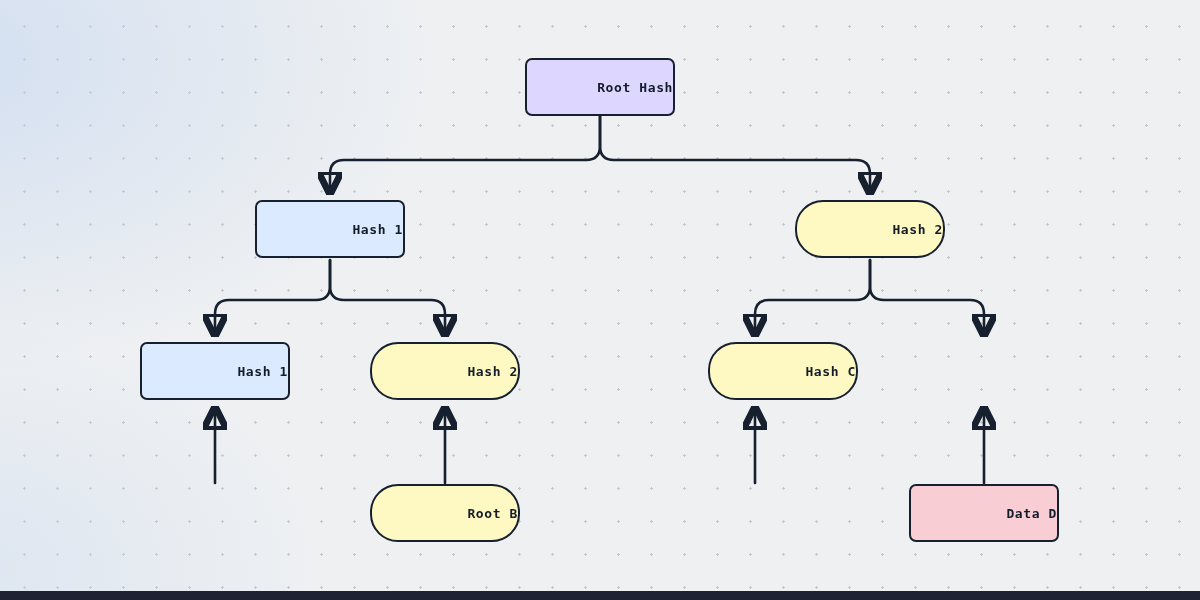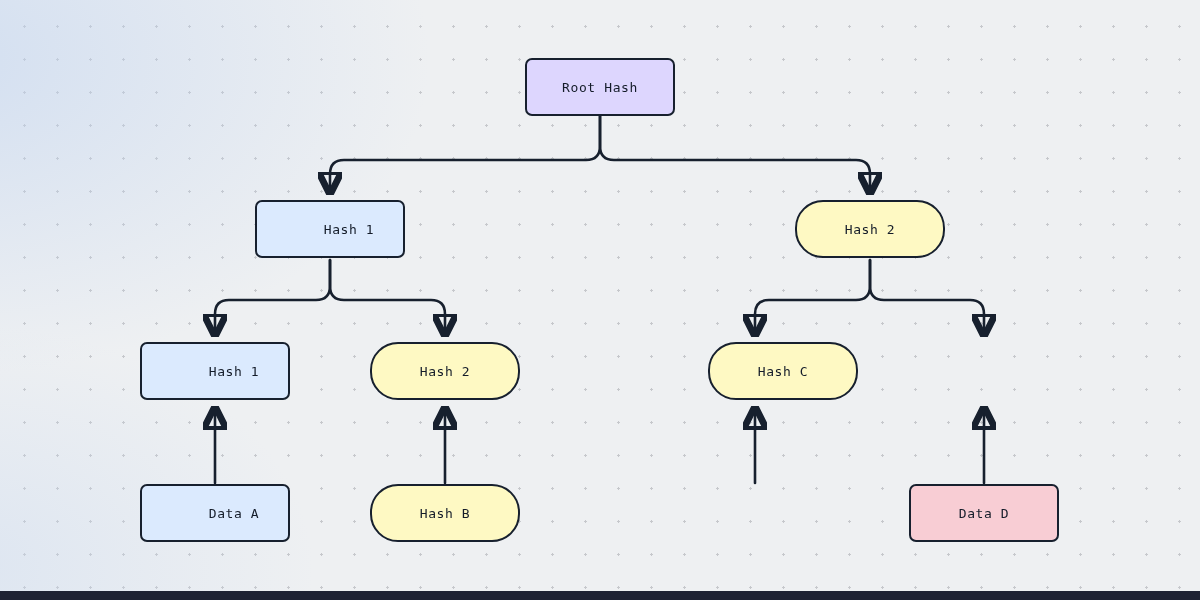--- a/index.html
+++ b/index.html
@@ -30,23 +30,23 @@
     background-size:auto,auto,33px 33px;
     background-position:0 0,0 0,8px 10px;
   }
   .edges{position:absolute;top:0;left:0;width:1200px;height:600px;pointer-events:none;}
   .edges path{fill:none;stroke:var(--arrow);stroke-width:2.6;stroke-linecap:round;}
   .node{
     position:absolute;
     width:150px;height:58px;
     border:2.4px solid var(--node-border);
     border-radius:7px;
-    display:flex;align-items:center;justify-content:center;
+    display:flex;align-items:center;justify-content:flex-end;
     font-size:13px;
-    font-weight:400;
+    font-weight:700;
     letter-spacing:0.6px;
     color:#141c29;
     cursor:pointer;
   }
   .fill-purple{background:var(--root-fill);}
   .fill-blue{background:var(--blue-fill);padding-left:38px;}
   .fill-yellow{background:var(--yellow-fill);border-radius:28px;}
   .fill-pink{background:var(--pink-fill);}
   .bottom-bar{
     position:absolute;left:0;bottom:0;width:1200px;height:9px;
@@ -94,24 +94,21 @@
   <div class="node fill-blue" style="left:140px;top:342px;">
     <span>Hash 1</span>
   </div>
   <div class="node fill-yellow" style="left:370px;top:342px;">
     <span>Hash 2</span>
   </div>
   <div class="node fill-yellow" style="left:680px;top:342px;margin-left:28px;">
     <span>Hash C</span>
   </div>
 
-  <div class="node fill-blue" style="left:140px;top:484px;">
-    <span>Data A</span>
-  </div>
   <div class="node fill-yellow" style="left:370px;top:484px;">
-    <span>Hash B</span>
+    <span>Root B</span>
   </div>
   <div class="node fill-pink" style="left:909px;top:484px;">
     <span>Data D</span>
   </div>
 
   <div class="bottom-bar"></div>
 </div>
 
 </body></html>

